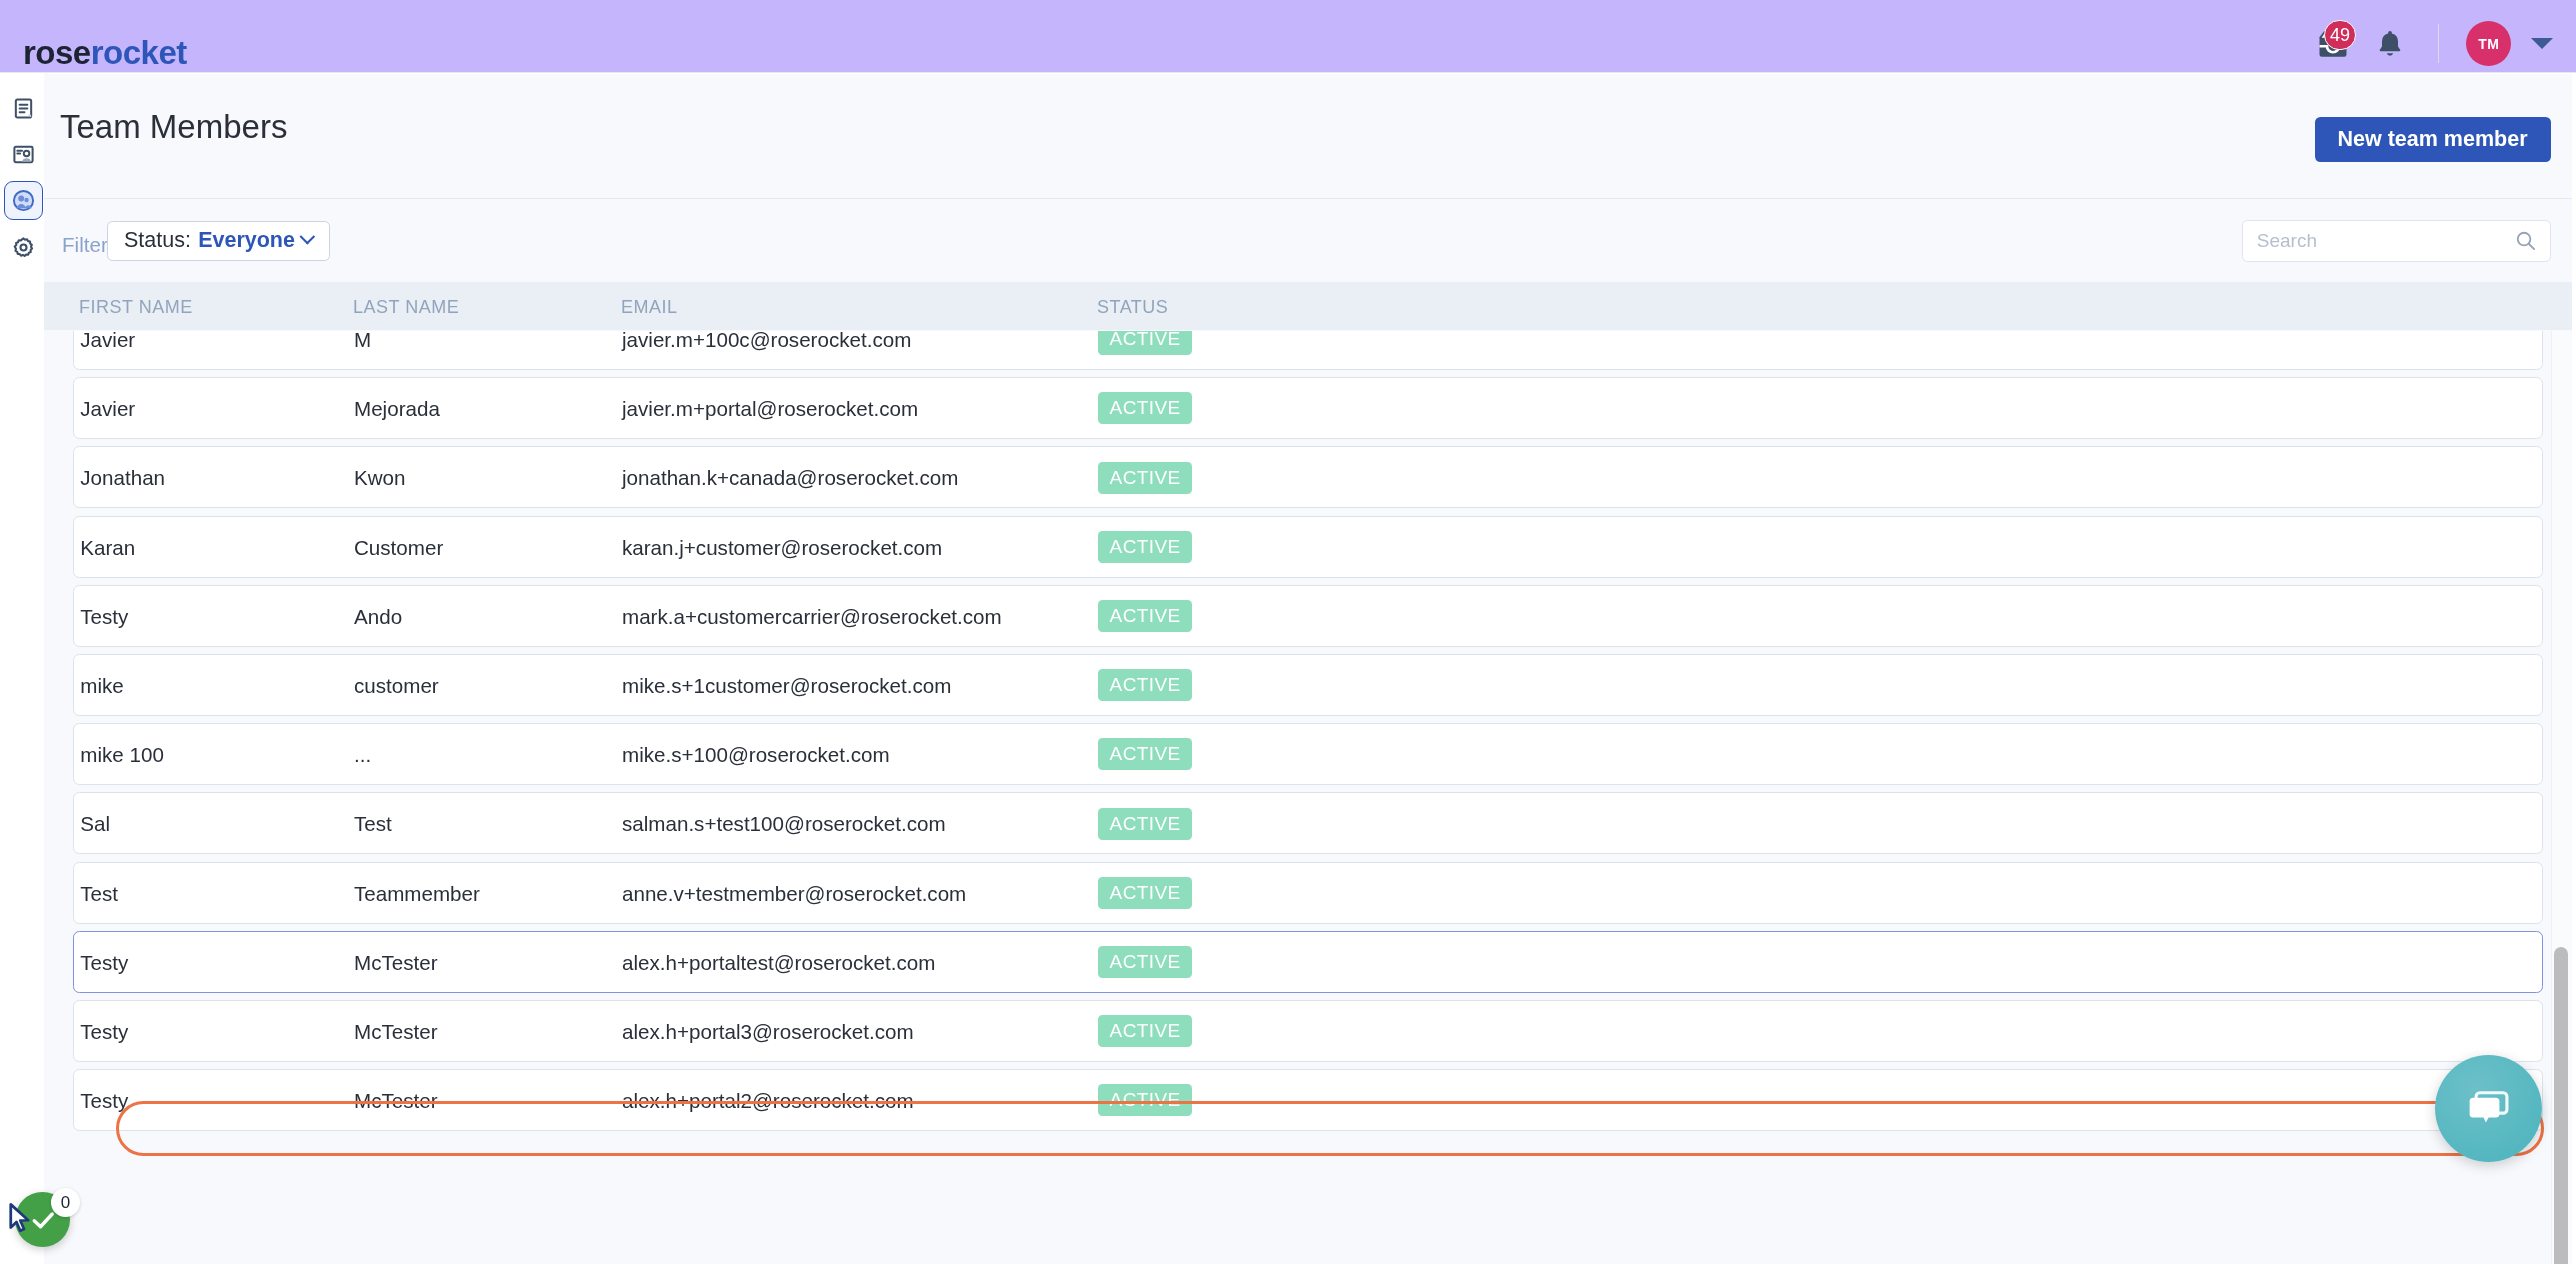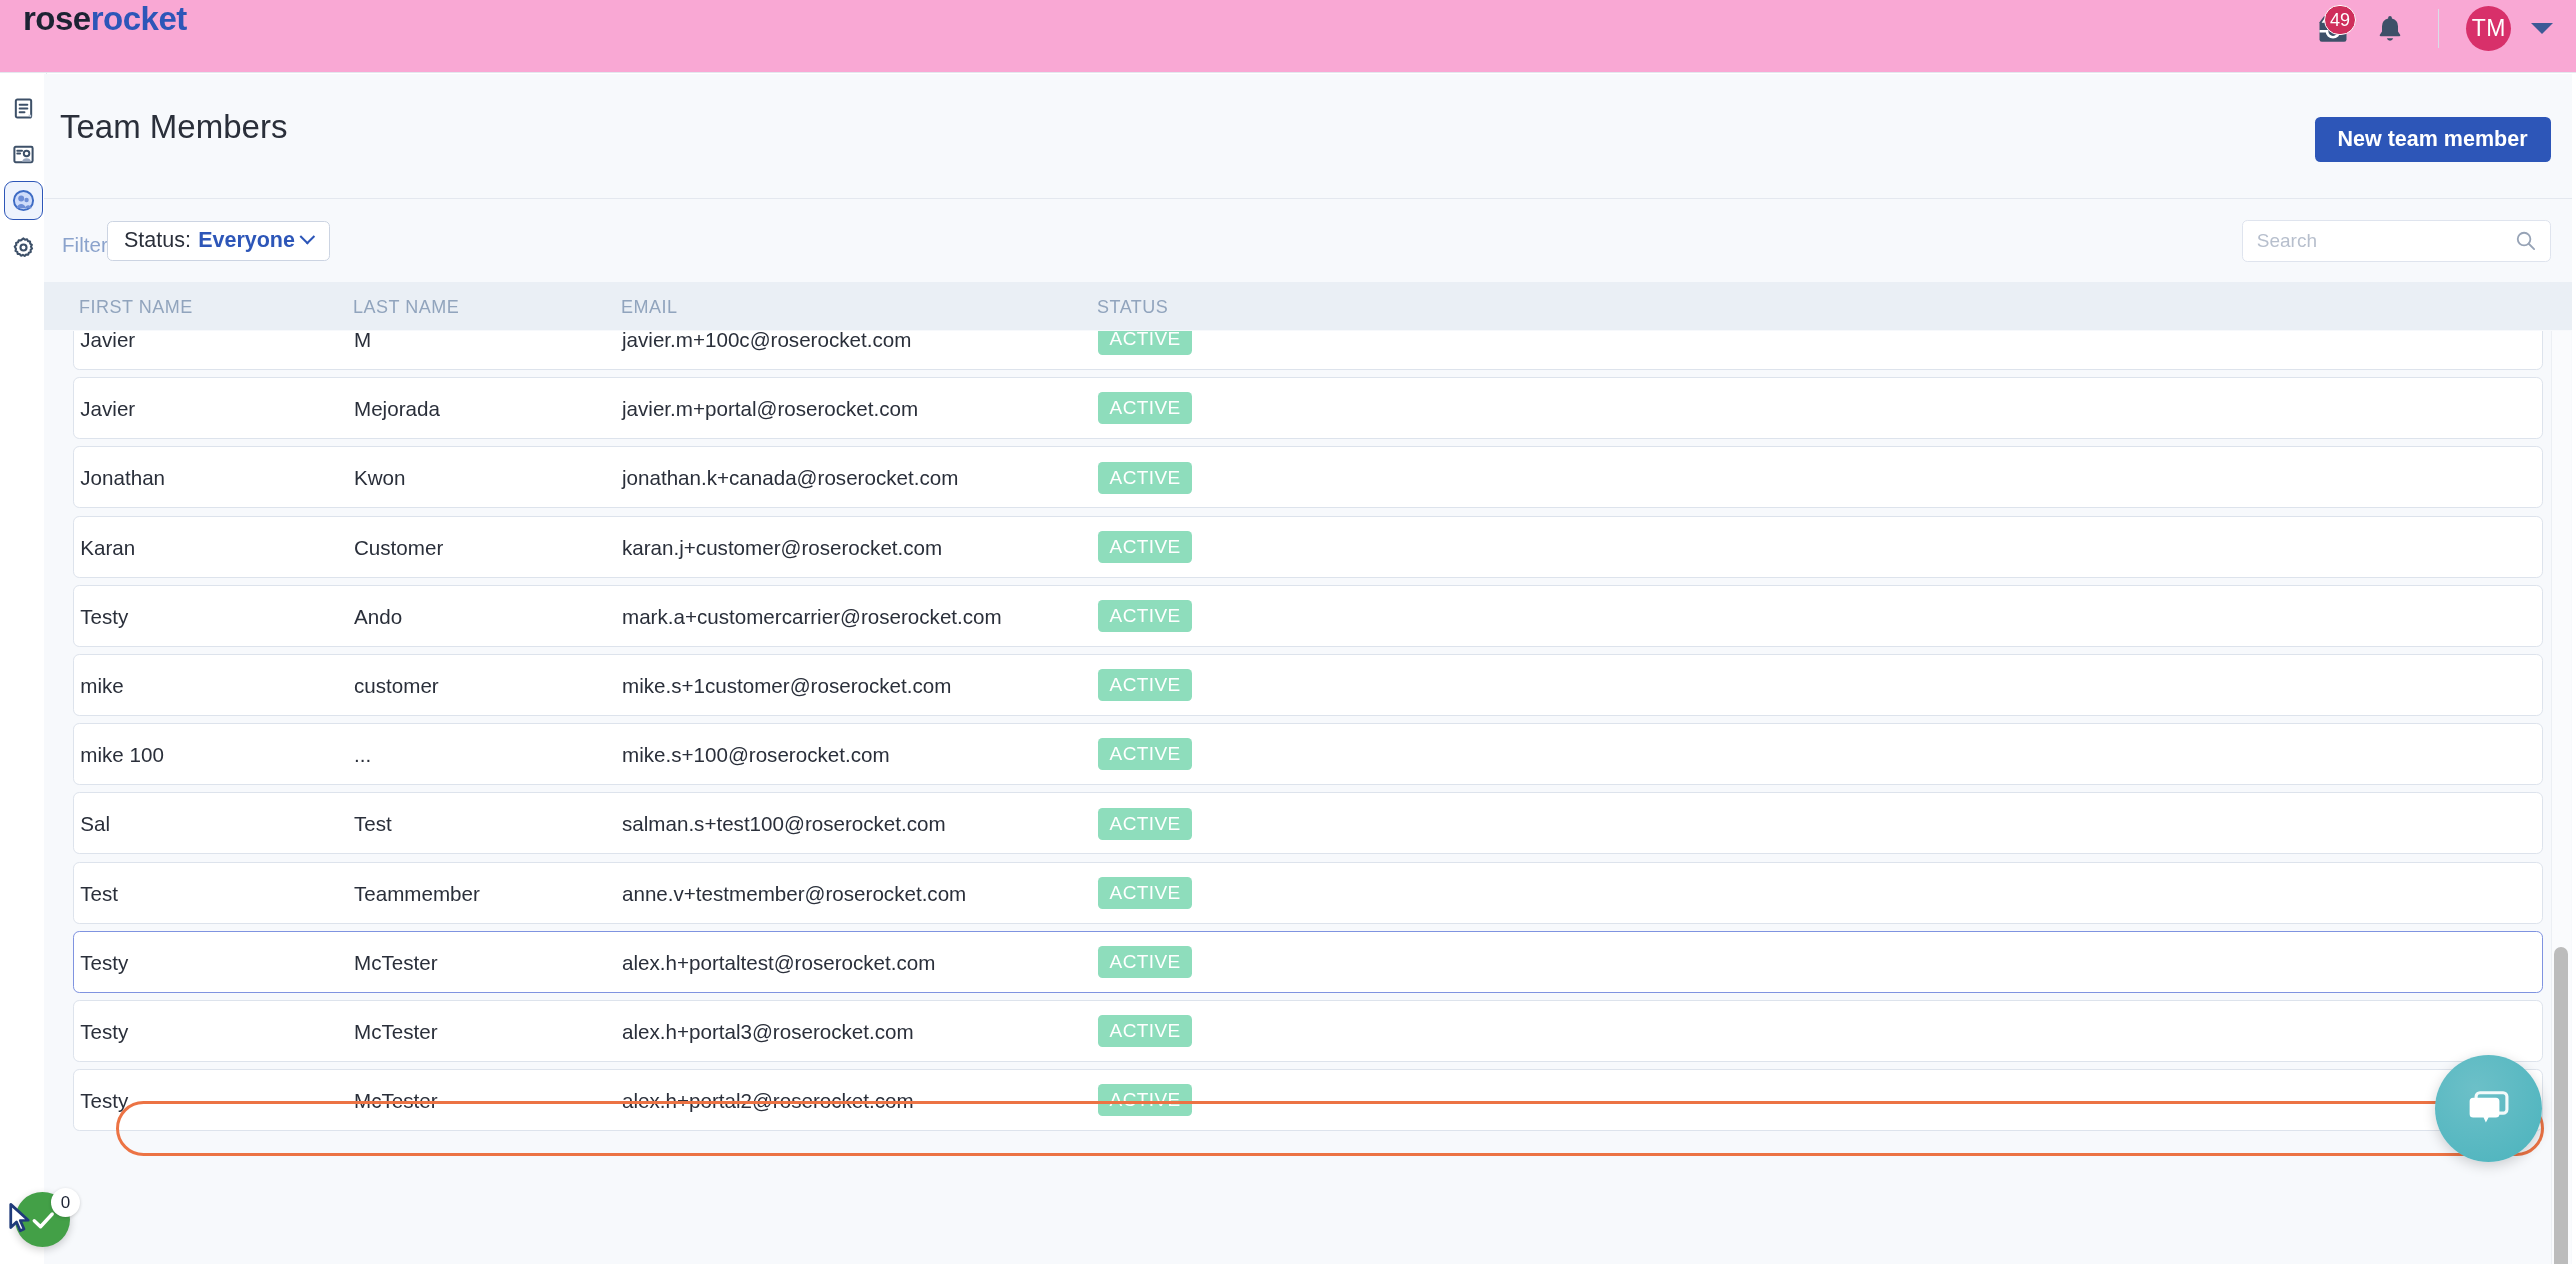--- a/index.html
+++ b/index.html
@@ -6,23 +6,23 @@
   html, body {
     width: 2576px; height: 1265px;
     font-family: "Liberation Sans", sans-serif;
     background: #ffffff;
     overflow: hidden;
   }
 
   
   .topbar {
     position: absolute; top: 0; left: 0; width: 2576px; height: 73px;
-    background: #f9a8d4;
+    background: #c4b5fd;
     border-bottom: 0.9px solid #e4e8ef;
-    display: flex; align-items: flex-start;
+    display: flex; align-items: flex-end;
   }
   .logo {
     margin-left: 23px;
     font-size: 33px;
     font-weight: 700;
     letter-spacing: -0.5px;
   }
   .logo .rose { color: #1c2333; }
   .logo .rocket { color: #2d56b8; }
 
@@ -46,21 +46,21 @@
     display: flex; align-items: center; justify-content: center;
     border: 1.8px solid #fff;
   }
   .vdivider {
     width: 0.9px; height: 39px; background: #d9dee8;
     margin: 0 27px 0 19.7px;
   }
   .avatar {
     width: 45px; height: 45px; border-radius: 50%;
     background: #d8306a;
-    color: #fff; font-size: 23px; font-weight: 400;
+    color: #fff; font-size: 14px; font-weight: 700;
     display: flex; align-items: center; justify-content: center;
     letter-spacing: 0.4px;
     cursor: pointer;
   }
   .caret-down {
     margin-left: 19.7px;
     width: 0; height: 0;
     border-left: 11.6px solid transparent;
     border-right: 11.6px solid transparent;
     border-top: 11.6px solid #3d5a96;

